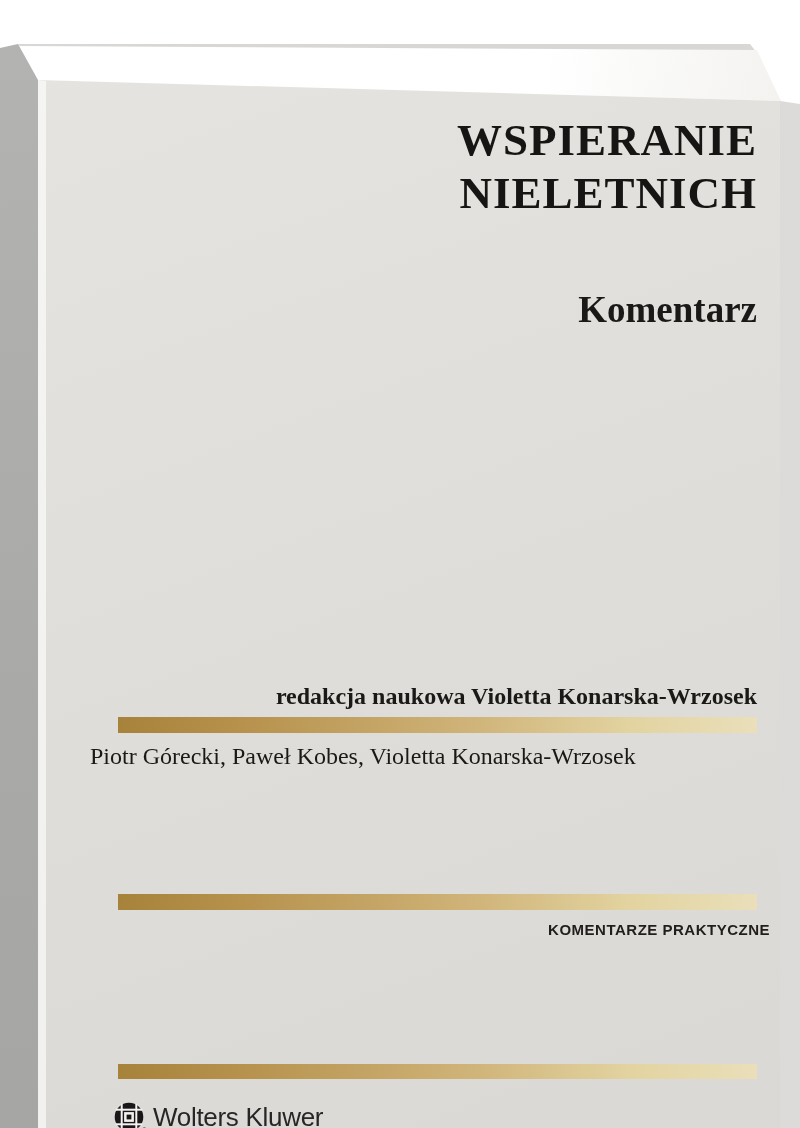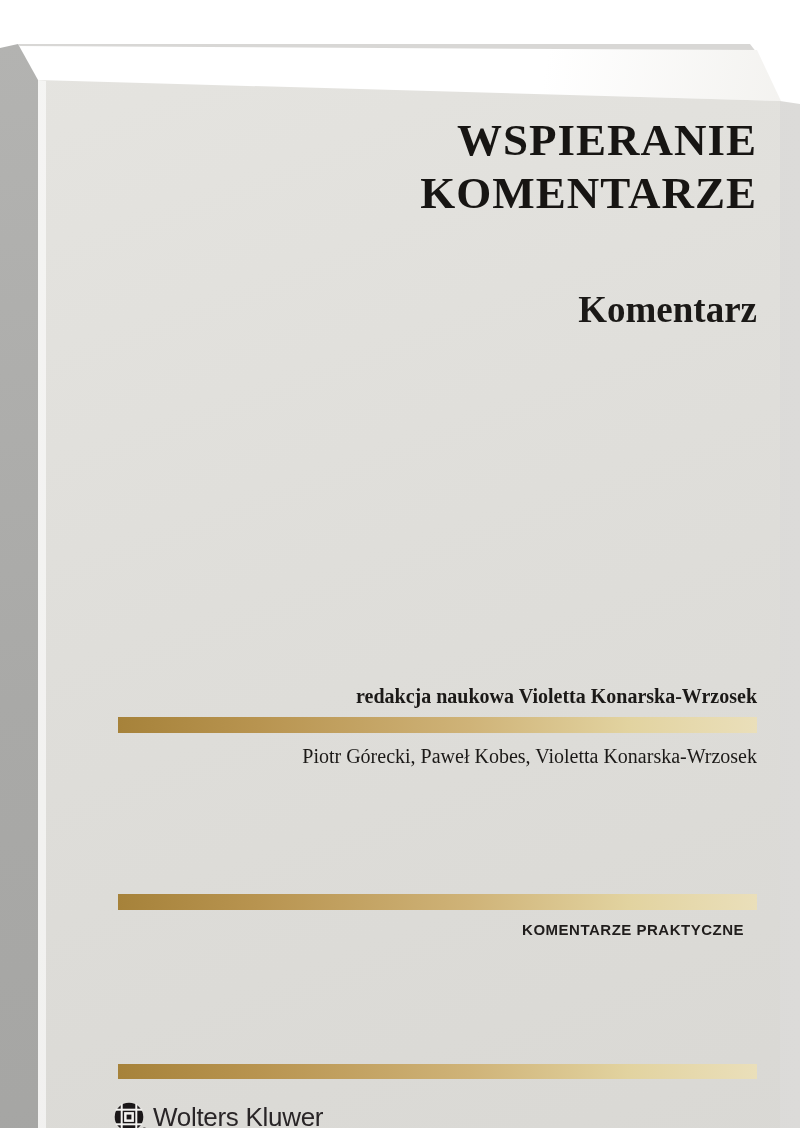--- a/index.html
+++ b/index.html
@@ -56,30 +56,30 @@
   .subtitle{
     left:90px;right:43px;top:244px;
     text-align:right;
     font-weight:bold;
     font-size:37px;line-height:44px;
   }
   .editor-line{
     left:90px;right:43px;top:638px;
     text-align:right;
     font-weight:bold;
-    font-size:20px;line-height:28px;
+    font-size:24px;line-height:28px;
   }
   .authors-line{
     left:90px;right:43px;top:698px;
-    text-align:right;
+    text-align:left;
     font-weight:normal;
-    font-size:20px;line-height:28px;
+    font-size:24px;line-height:28px;
   }
   .series-label{
-    left:90px;right:56px;top:877px;
+    left:90px;right:30px;top:877px;
     text-align:right;
     font-family:"Liberation Sans", sans-serif;
     font-weight:bold;
     font-size:15px;line-height:18px;
     letter-spacing:0.5px;
     color:#201d1c;
   }
 
   
   .gold-bar{
@@ -119,21 +119,21 @@
   <div class="layer top-sliver"></div>
   <div class="layer pages-top"></div>
   <div class="layer spine"></div>
   <div class="layer spine-bottom"></div>
   <div class="layer cover"></div>
   <div class="layer hinge-highlight"></div>
   <div class="layer shadow-right"></div>
 
   <div class="txt title-block">
     <div>WSPIERANIE</div>
-    <div>KOMENTARZE</div>
+    <div>NIELETNICH</div>
   </div>
 
   <div class="txt subtitle">Komentarz</div>
 
   <div class="txt editor-line">redakcja naukowa Violetta Konarska-Wrzosek</div>
 
   <div class="gold-bar gold-bar-1"></div>
 
   <div class="txt authors-line">Piotr Górecki, Paweł Kobes, Violetta Konarska-Wrzosek</div>
 

